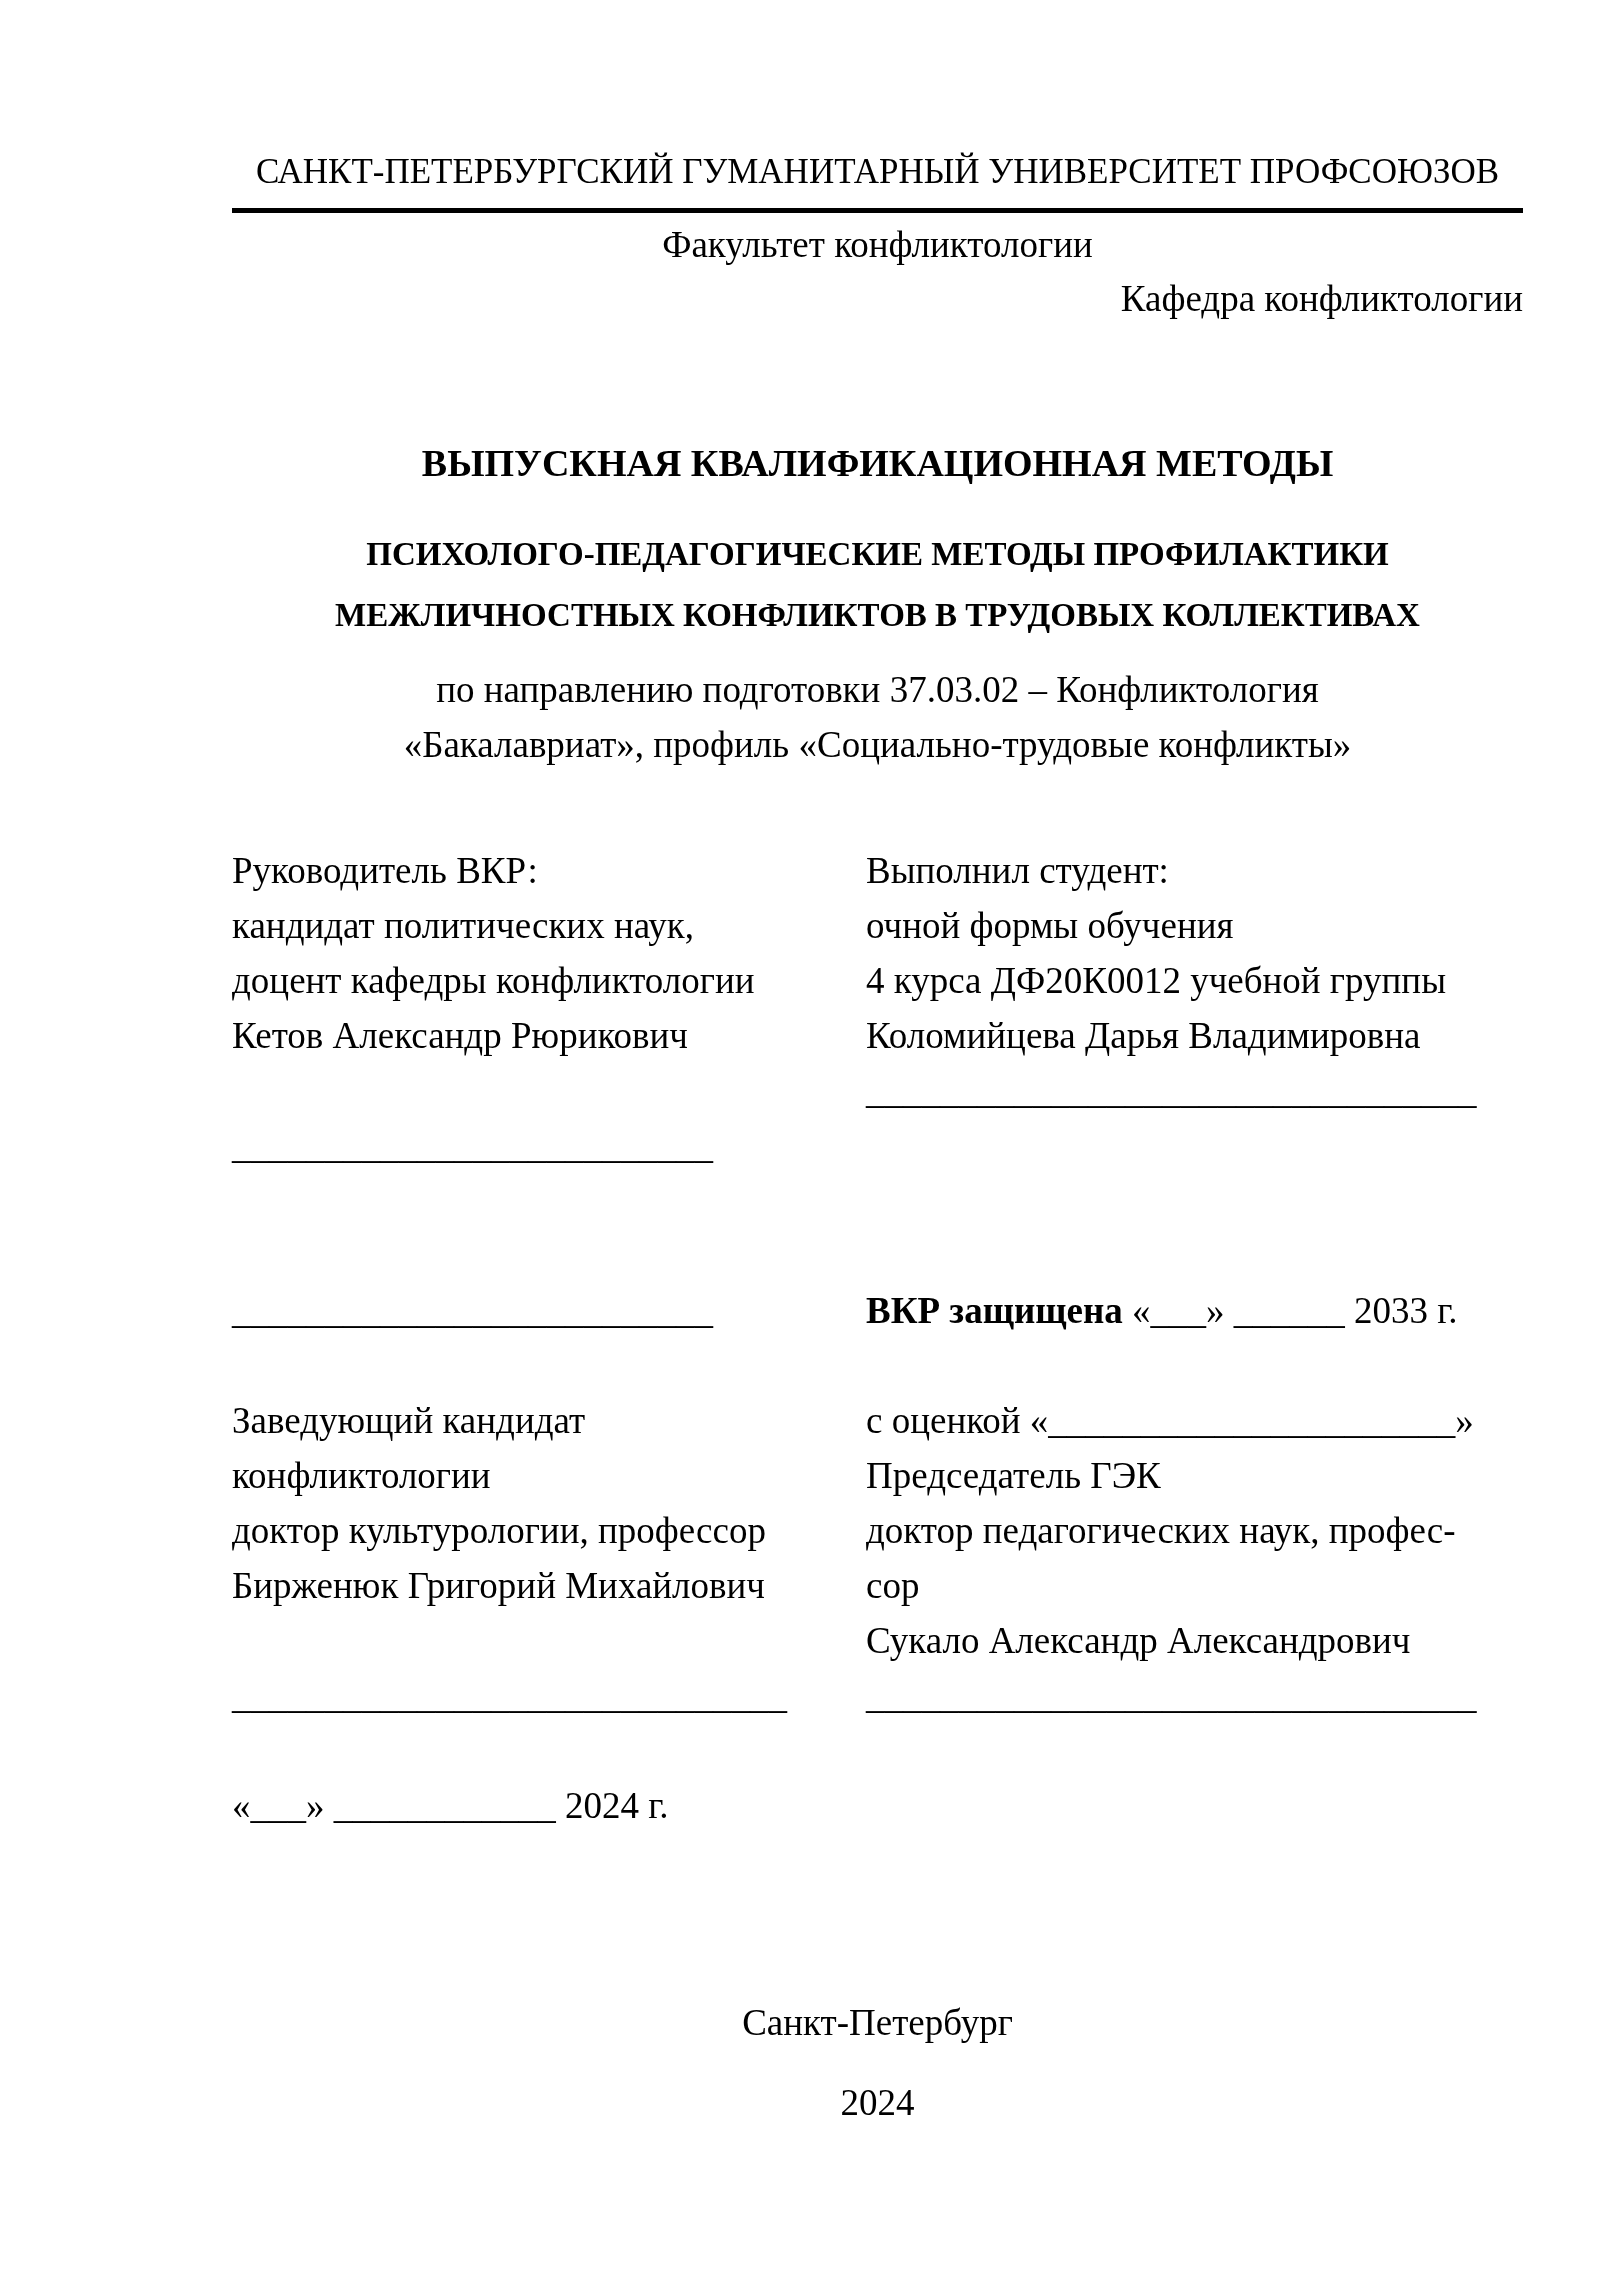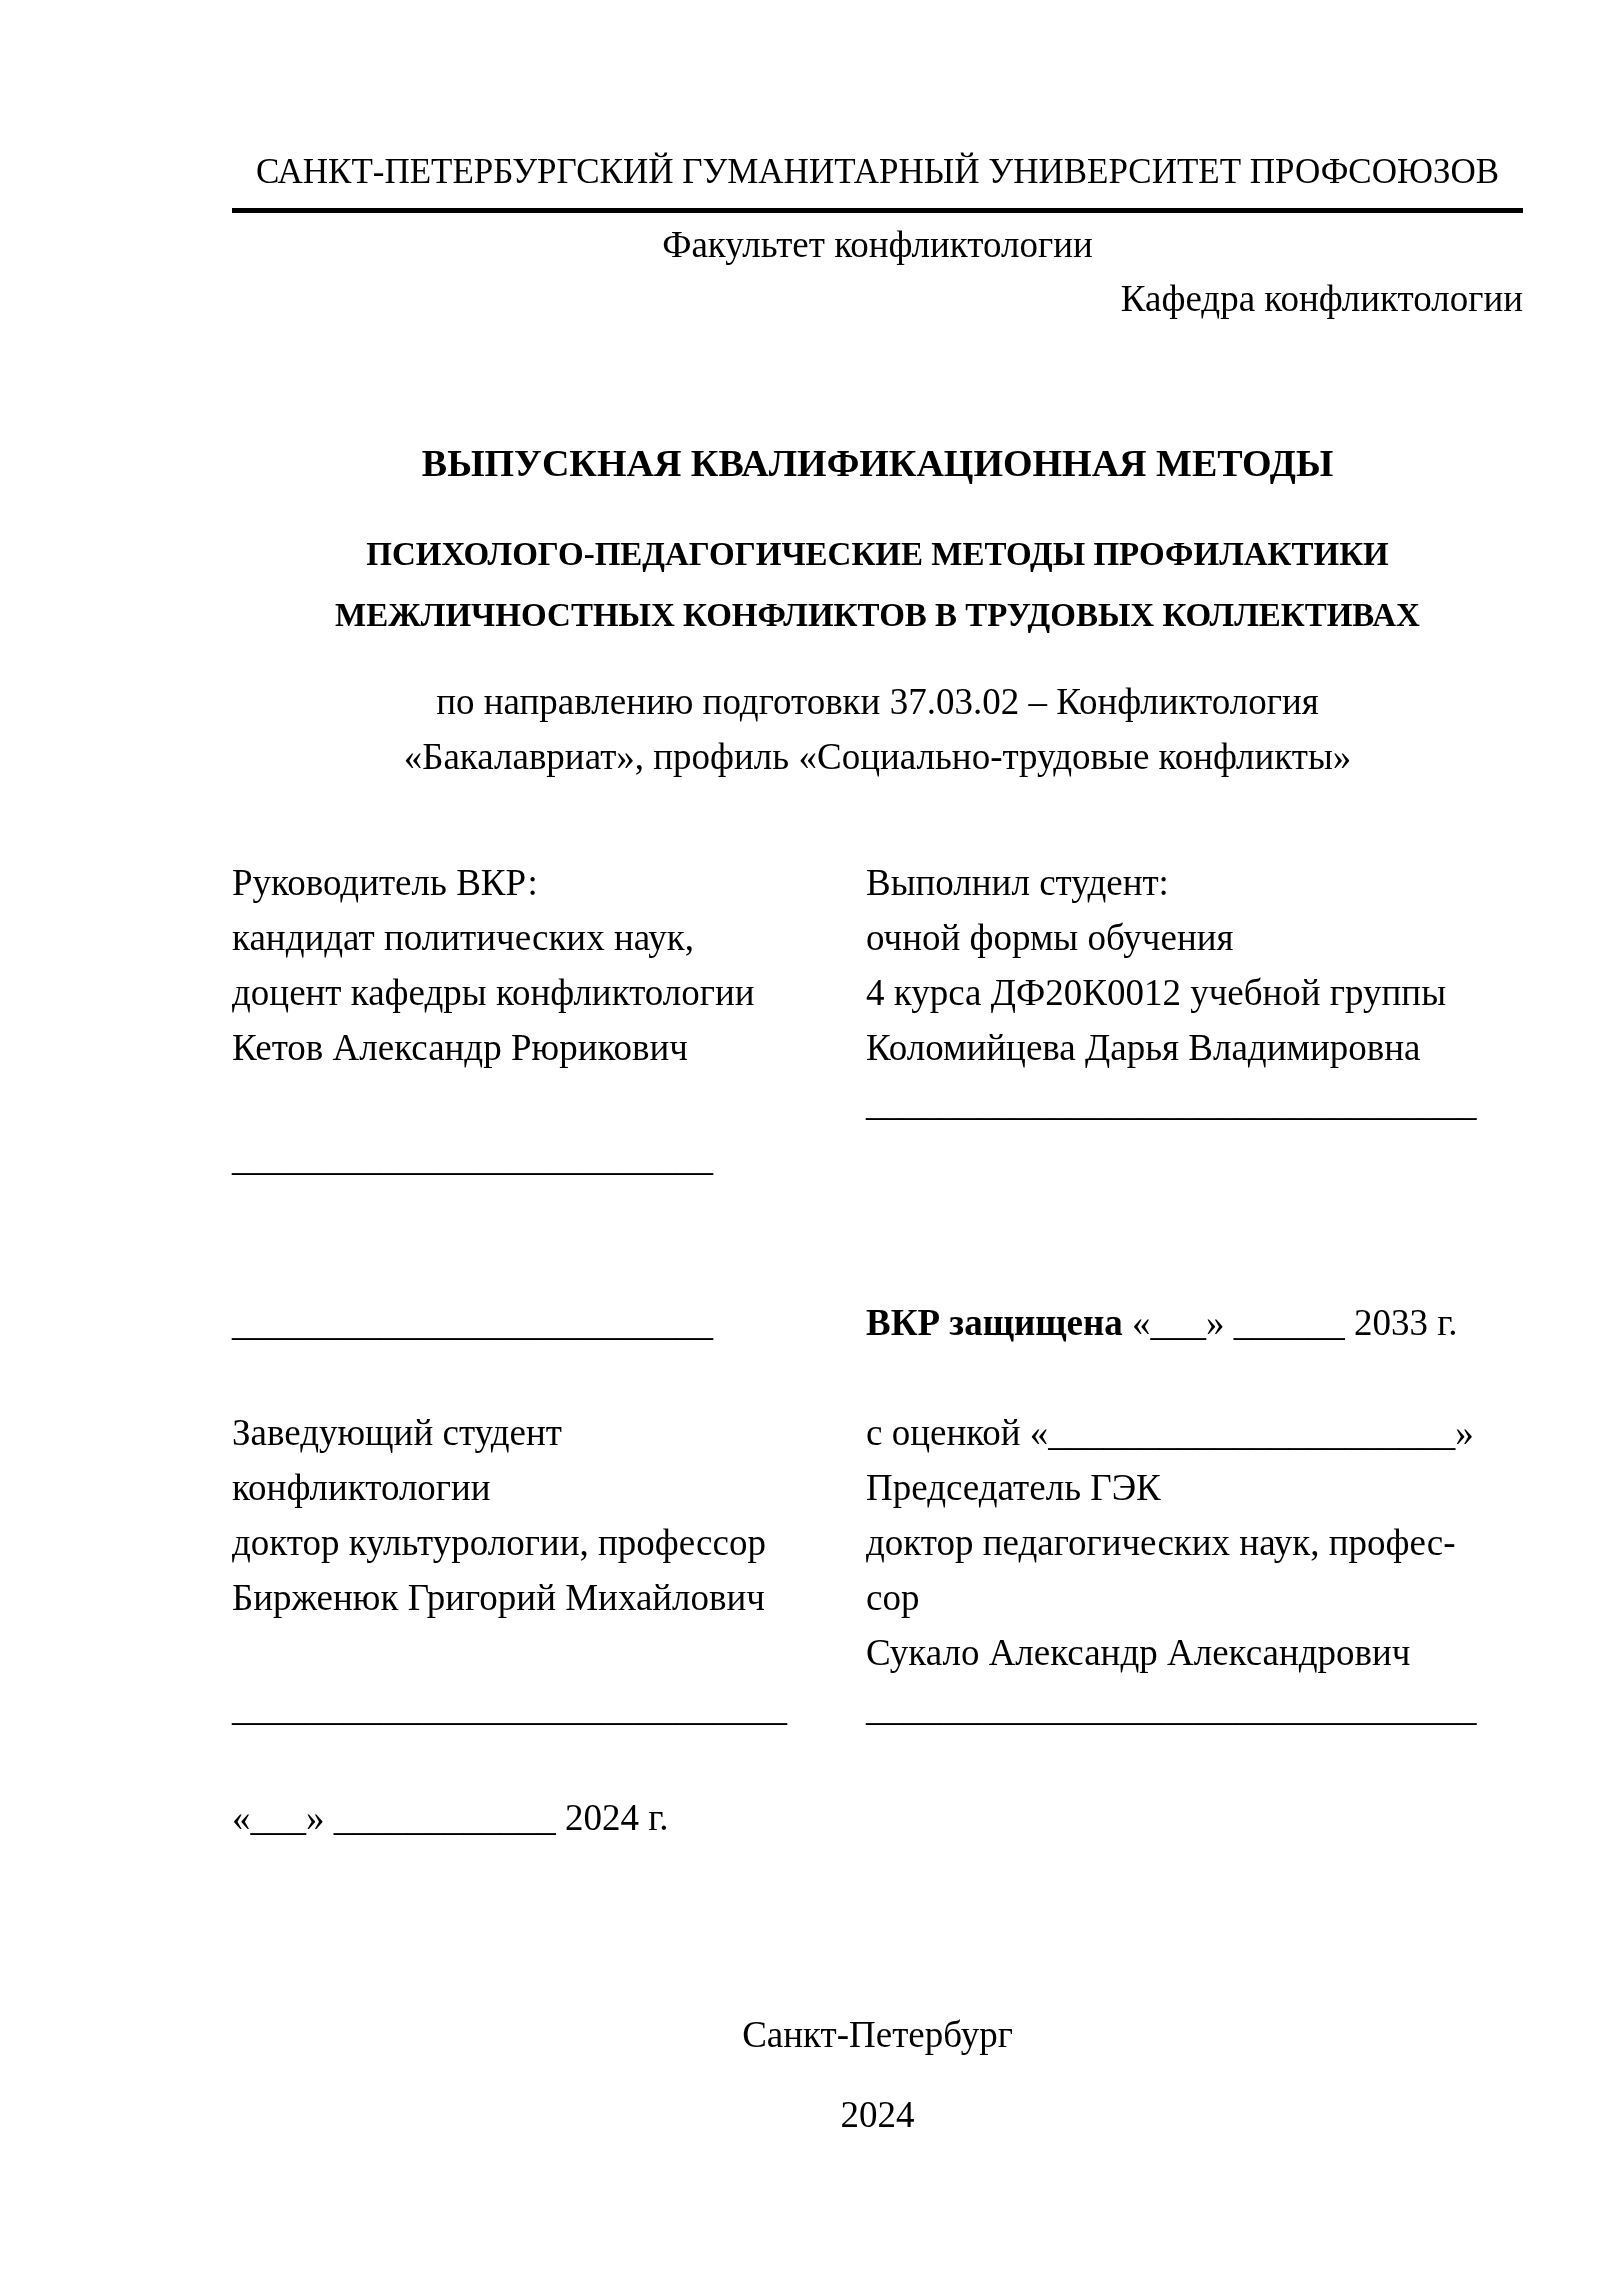--- a/index.html
+++ b/index.html
@@ -51,21 +51,21 @@
     font-weight: bold;
     text-align: center;
     line-height: 61px;
     margin-top: 38px;
     white-space: nowrap;
   }
   .subtitle {
     font-size: 37px;
     text-align: center;
     line-height: 55px;
-    margin-top: 28px;
+    margin-top: 16px;
     white-space: nowrap;
   }
 
   
   .cols {
     display: grid;
     grid-template-columns: 634px 1fr;
     grid-auto-rows: 55px;
     font-size: 37px;
     margin-top: 71px;
@@ -126,21 +126,21 @@
     <div class="c1" style="grid-row:4">Кетов Александр Рюрикович</div>
     <div class="c2" style="grid-row:4">Коломийцева Дарья Владимировна</div>
 
     <div class="c2" style="grid-row:5">_________________________________</div>
 
     <div class="c1" style="grid-row:6">__________________________</div>
 
     <div class="c1" style="grid-row:9">__________________________</div>
     <div class="c2" style="grid-row:9"><span class="b">ВКР защищена</span><span> «___» ______ 2033 г.</span></div>
 
-    <div class="c1" style="grid-row:11">Заведующий студент</div>
+    <div class="c1" style="grid-row:11">Заведующий кандидат</div>
     <div class="c2" style="grid-row:11">с оценкой «______________________»</div>
 
     <div class="c1" style="grid-row:12">конфликтологии</div>
     <div class="c2" style="grid-row:12">Председатель ГЭК</div>
 
     <div class="c1" style="grid-row:13">доктор культурологии, профессор</div>
     <div class="c2" style="grid-row:13">доктор педагогических наук, профес-</div>
 
     <div class="c1" style="grid-row:14">Бирженюк Григорий Михайлович</div>
     <div class="c2" style="grid-row:14">сор</div>

